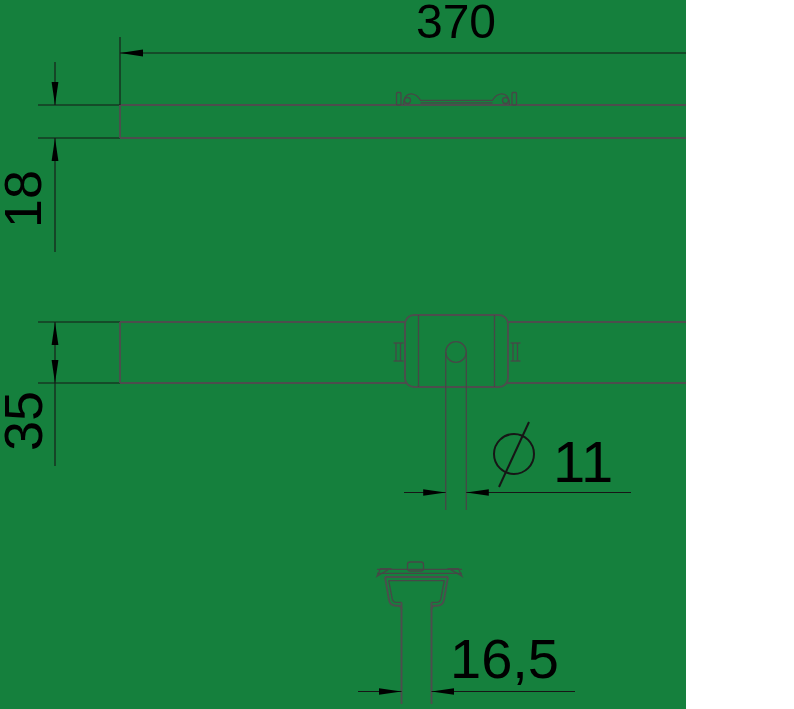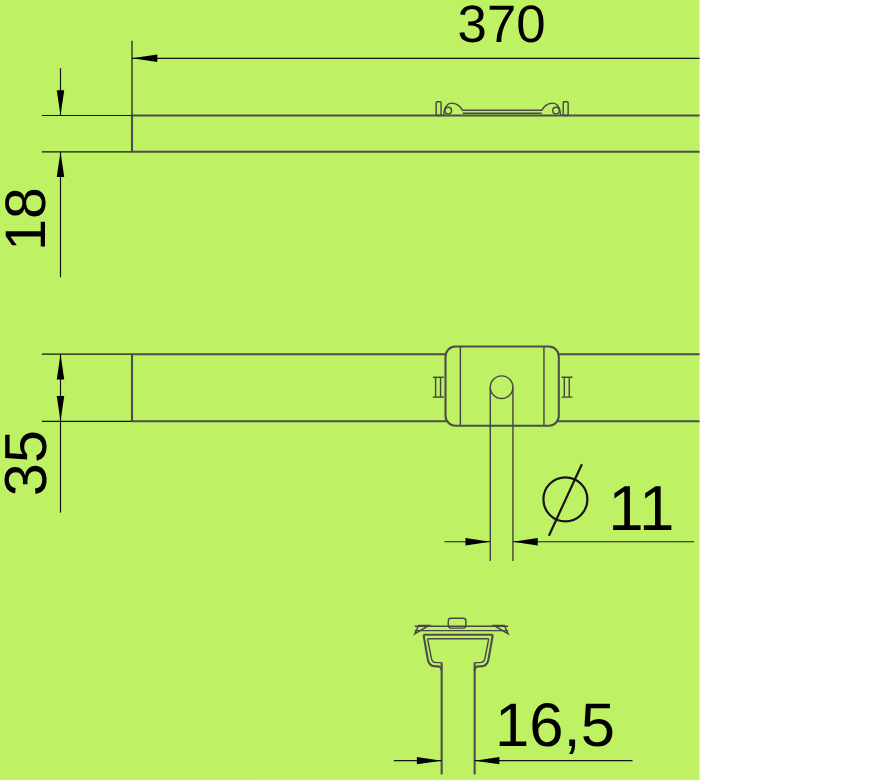--- a/index.html
+++ b/index.html
@@ -1,16 +1,16 @@
 <!DOCTYPE html>
 <html><head>
 <meta charset="utf-8">
 <style>
   html,body{margin:0;padding:0;background:#fff;}
-  .canvas{position:relative;width:636px;height:709px;background:#bef264;overflow:hidden;}
+  .canvas{position:relative;width:686px;height:709px;background:#15803d;overflow:hidden;}
   svg{display:block;}
   svg text{font-family:"Liberation Sans","DejaVu Sans",sans-serif;fill:#000;}
   .edge{stroke:#4d4d4d;stroke-width:1.9;fill:none;stroke-linecap:butt;}
   .edge-thin{stroke:#474747;stroke-width:1.3;fill:none;stroke-linecap:butt;}
   .dim{stroke:#161616;stroke-width:1.1;fill:none;stroke-linecap:butt;}
   .sym{stroke:#161616;stroke-width:2;fill:none;}
   .arrow{fill:#000;stroke:none;}
 </style>
 </head>
 <body>

